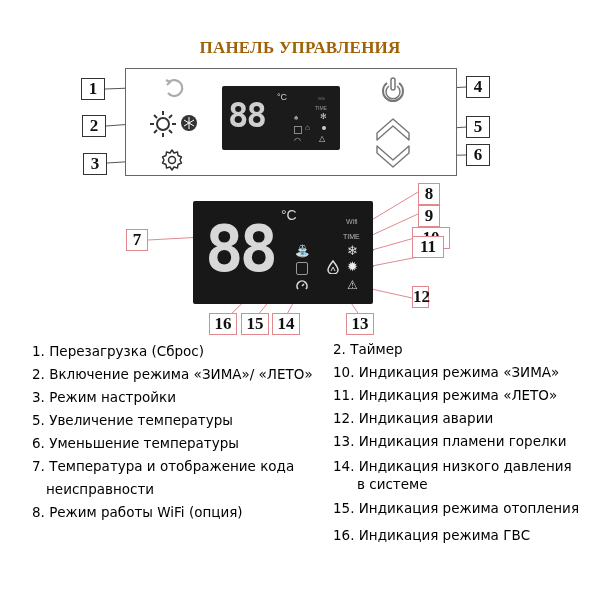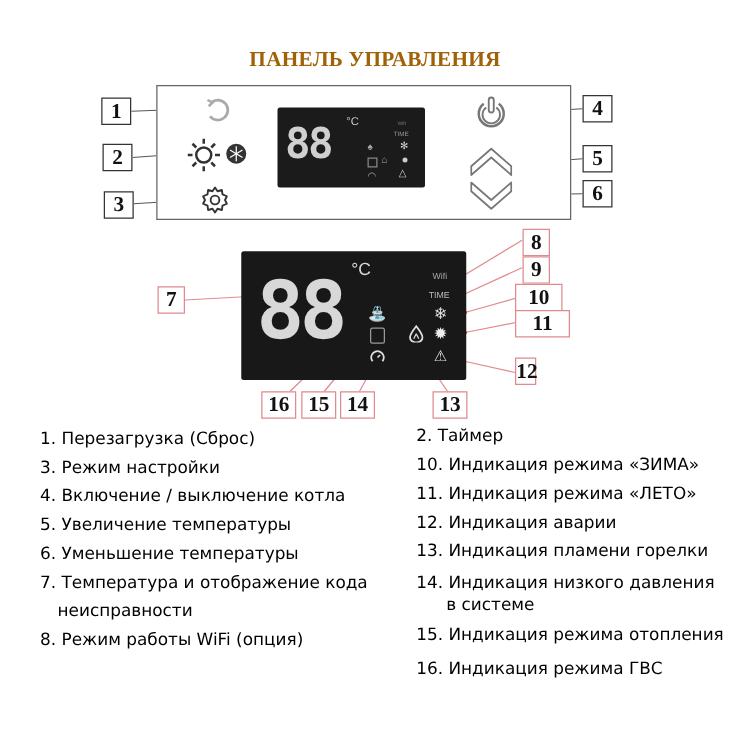--- a/index.html
+++ b/index.html
@@ -148,31 +148,31 @@
         <path d="M2 9 A5 5 0 1 1 10 9" fill="none" stroke="#ddd" stroke-width="1.6"></path>
         <line x1="6" y1="6" x2="8" y2="4" stroke="#ddd" stroke-width="1.4"></line>
       </svg>
   </div>
 </div>
 
 <div class="abs lbl red" style="left:126px;top:229px;width:22px;">7</div>
 <div class="abs lbl red" style="left:418px;top:183px;width:22px;">8</div>
 <div class="abs lbl red" style="left:418px;top:205px;width:22px;">9</div>
 <div class="abs lbl red" style="left:412px;top:227px;width:38px;">10</div>
-<div class="abs lbl red" style="left:412px;top:248px;width:44px;">11</div>
+<div class="abs lbl red" style="left:412px;top:236px;width:32px;">11</div>
 <div class="abs lbl red" style="left:412px;top:286px;width:17px;">12</div>
 <div class="abs lbl red" style="left:346px;top:313px;width:28px;">13</div>
 <div class="abs lbl red" style="left:272px;top:313px;width:28px;">14</div>
 <div class="abs lbl red" style="left:241px;top:313px;width:28px;text-align:center;">15</div>
 <div class="abs lbl red" style="left:209px;top:313px;width:28px;">16</div>
 
 <div class="abs list" style="left:32px;top:340px;">
   <div>1. Перезагрузка (Сброс)</div>
+  <div>2. Включение режима «ЗИМА»/ «ЛЕТО»</div>
   <div>3. Режим настройки</div>
-  <div>4. Включение / выключение котла</div>
   <div>5. Увеличение температуры</div>
   <div>6. Уменьшение температуры</div>
   <div>7. Температура и отображение кода</div>
   <div style="padding-left:14px;">неисправности</div>
   <div>8. Режим работы WiFi (опция)</div>
 </div>
 
 <div class="abs list" style="left:333px;top:338px;">
   <div>2. Таймер</div>
   <div>10. Индикация режима «ЗИМА»</div>

